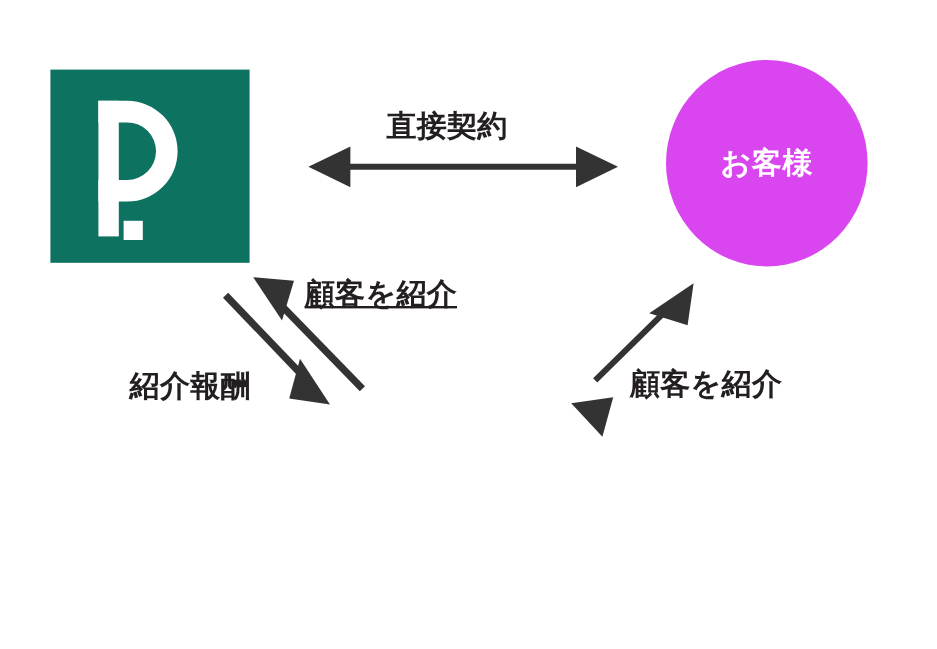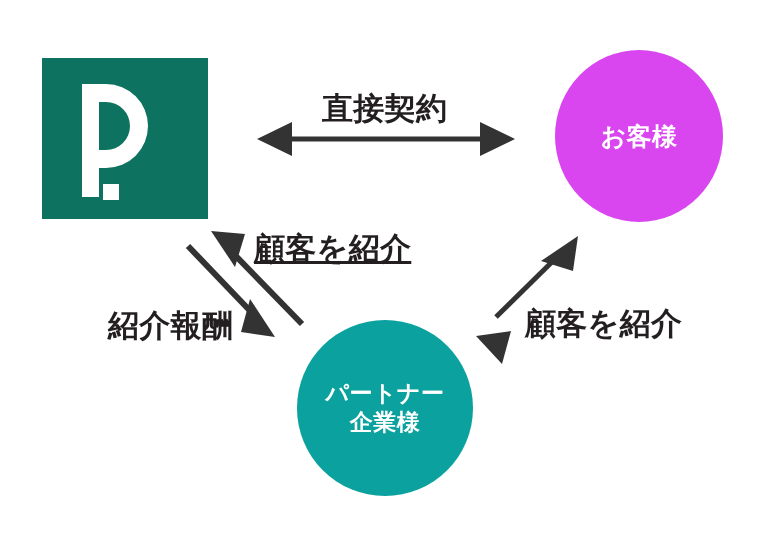--- a/index.html
+++ b/index.html
@@ -68,21 +68,21 @@
     left: 0;
     top: 0;
     width: 781px;
     height: 541px;
     pointer-events: none;
   }
   
   .edge-label {
     position: absolute;
     color: #231f20;
-    font-size: 31px;
+    font-size: 25px;
     font-weight: bold;
     white-space: nowrap;
     letter-spacing: 0.01em;
   }
   .label-direct-contract { left: 322px; top: 88px; }
   .label-introduce-customer { left: 254px; top: 228px; text-decoration: underline; }
   .label-referral-fee { left: 108px; top: 305px; }
   .label-introduce-products { left: 525px; top: 303px; }
 </style>
 </head>
@@ -98,26 +98,20 @@
       <path d="M40,26 h24 a42,42 0 1,1 0,84 h-24 v-18 h24 a24,24 0 1,0 0,-48 h-24 z" fill="#ffffff"></path>
 
       <rect x="61" y="126" width="16" height="16" fill="#ffffff"></rect>
     </svg>
   </div>
 
   <div class="node-circle node-customer">
     <span>お客様</span>
   </div>
 
-  <div class="node-circle node-partner">
-    <span>
-      <span class="line1">パートナー</span>
-      <span class="line2">企業様</span>
-    </span>
-  </div>
 
   <svg id="arrow-layer" viewBox="0 0 781 541" xmlns="http://www.w3.org/2000/svg">
 
     <g>
       <line x1="281" y1="139" x2="491" y2="139" stroke="#333333" stroke-width="5"></line>
       <polygon points="257,139 292,122 292,156" fill="#333333"></polygon>
       <polygon points="515,139 480,122 480,156" fill="#333333"></polygon>
     </g>
 
     <g>

